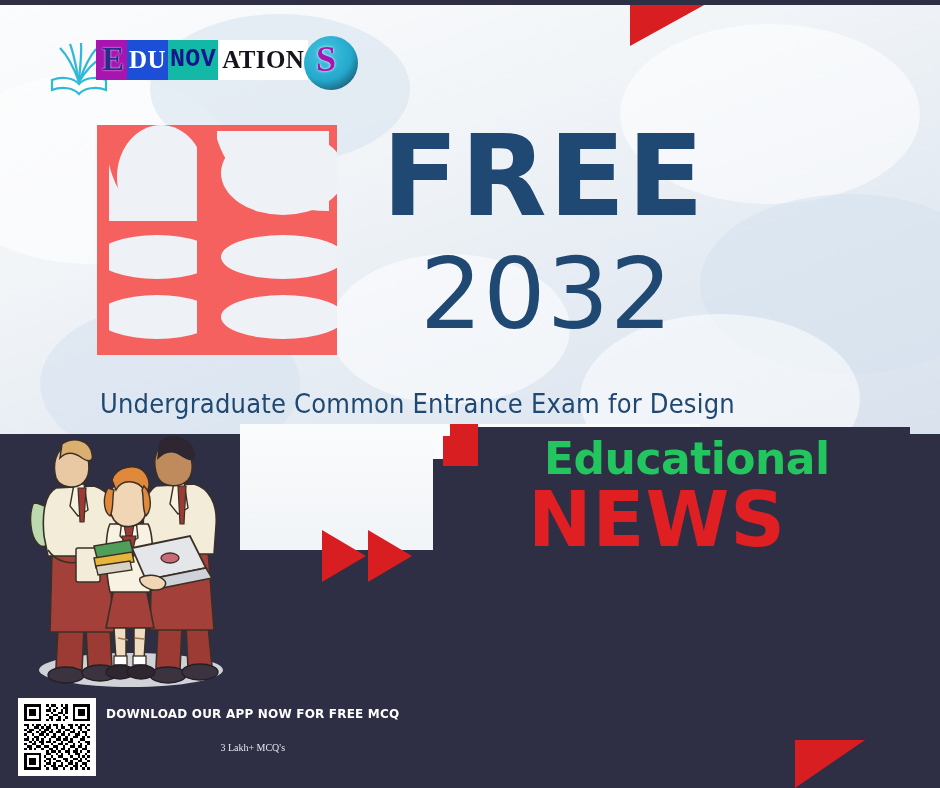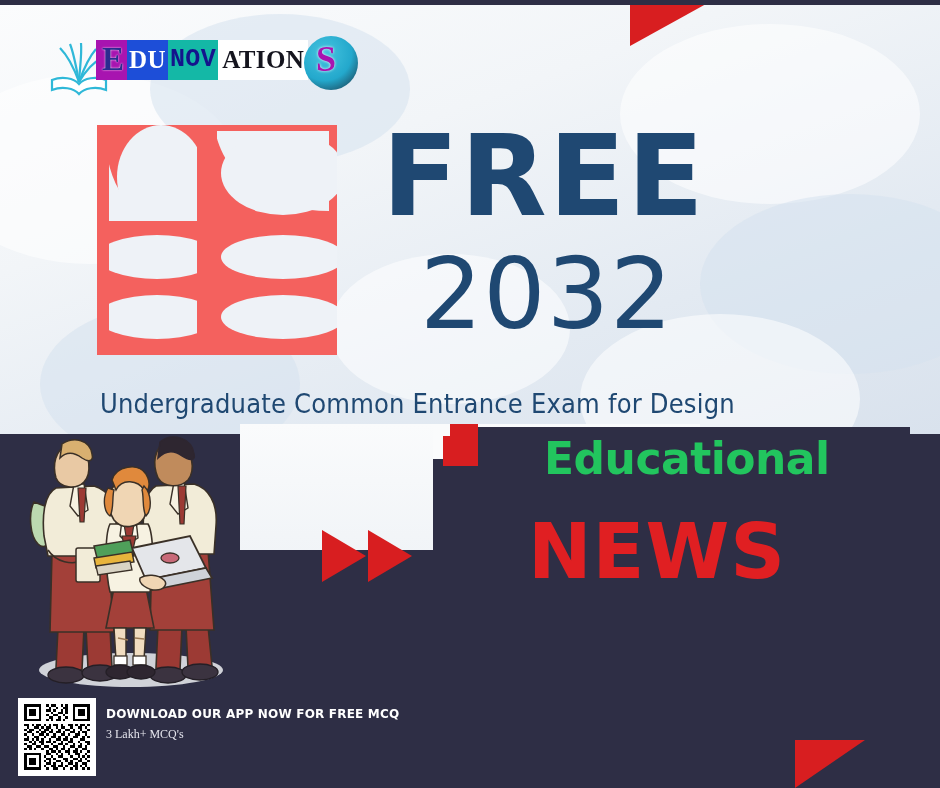--- a/index.html
+++ b/index.html
@@ -138,21 +138,21 @@
   }
 
   .news-edu {
     position:absolute; left:500px; top:437px; z-index:26;
     font-size:44px; font-weight:bold; color:#22c55e;
     letter-spacing:-.5px; line-height:1;
     font-family:"DejaVu Sans", sans-serif;
     margin-left:44px;
   }
   .news-news {
-    position:absolute; left:528px; top:514px; z-index:26;
+    position:absolute; left:528px; top:482px; z-index:26;
     font-size:76px; font-weight:bold; color:#e01f22;
     letter-spacing:1px; line-height:1;
     font-family:"DejaVu Sans", sans-serif;
   }
 
   
   .arrow {
     position:absolute; top:530px; z-index:24; width:0; height:0;
     border-top:26px solid transparent;
     border-bottom:26px solid transparent;
@@ -175,27 +175,27 @@
     border-top:48px solid #d81e20;
     border-right:70px solid transparent;
   }
 
   
   .students { position:absolute; left:22px; top:432px; width:218px; height:258px; z-index:28; }
 
   
   .qr-block { position:absolute; left:18px; top:698px; z-index:30; display:flex; align-items:flex-start; }
   .qr-code { width:78px; height:78px; background:#fff; padding:4px; }
-  .qr-text { margin-left:10px; padding-top:8px; }
+  .qr-text { margin-left:10px; padding-top:8px;text-align:center; }
   .qr-line1 {
     font-size:12px; font-weight:bold; color:#ffffff; line-height:1.35;
     letter-spacing:.2px; font-family:"DejaVu Sans", sans-serif;
   }
   .qr-line2 {
-    font-size:12px; color:#e6e6ee; margin-top:5px;
+    font-size:10px; color:#e6e6ee; margin-top:20px;
     font-family:"Liberation Serif", serif;
   }
 </style>
 </head>
 <body>
 
 <div id="poster">
 
   <div class="upper-panel">
     <div class="blob" style="left:-60px;top:70px;width:300px;height:190px;"></div>

